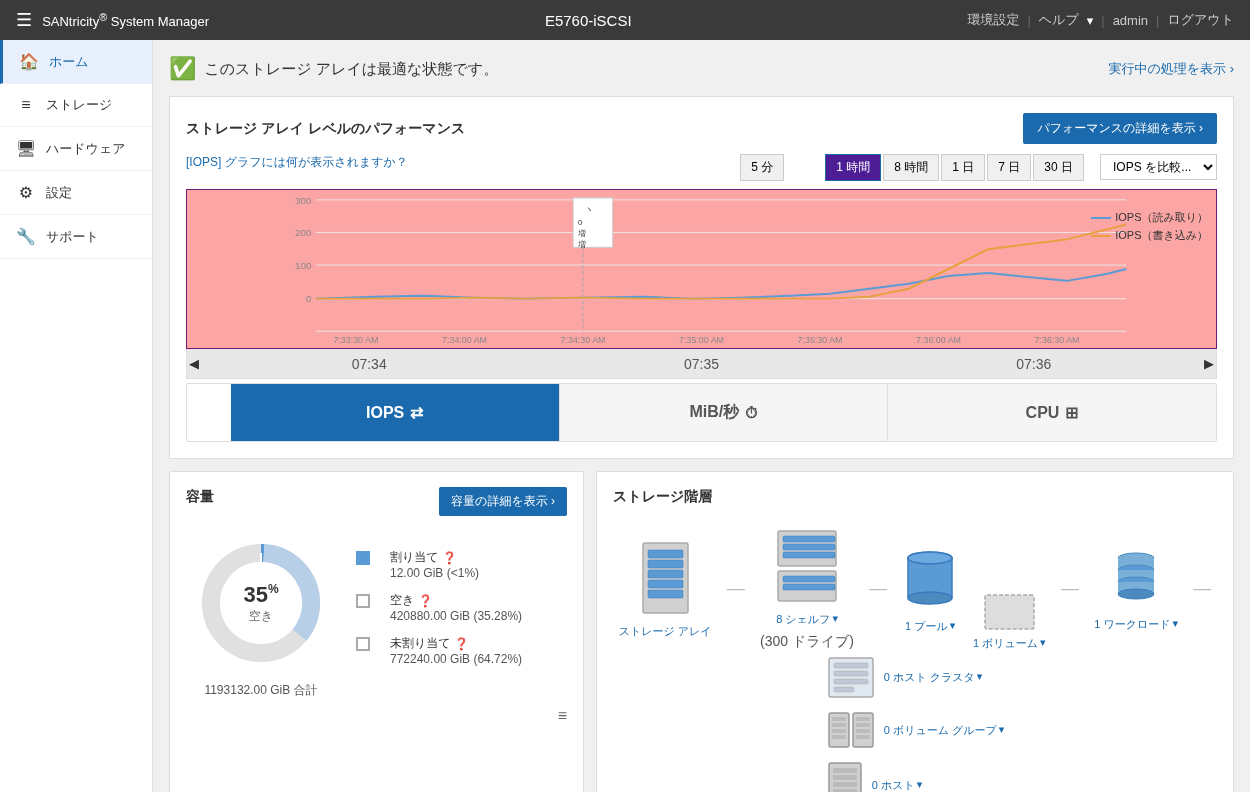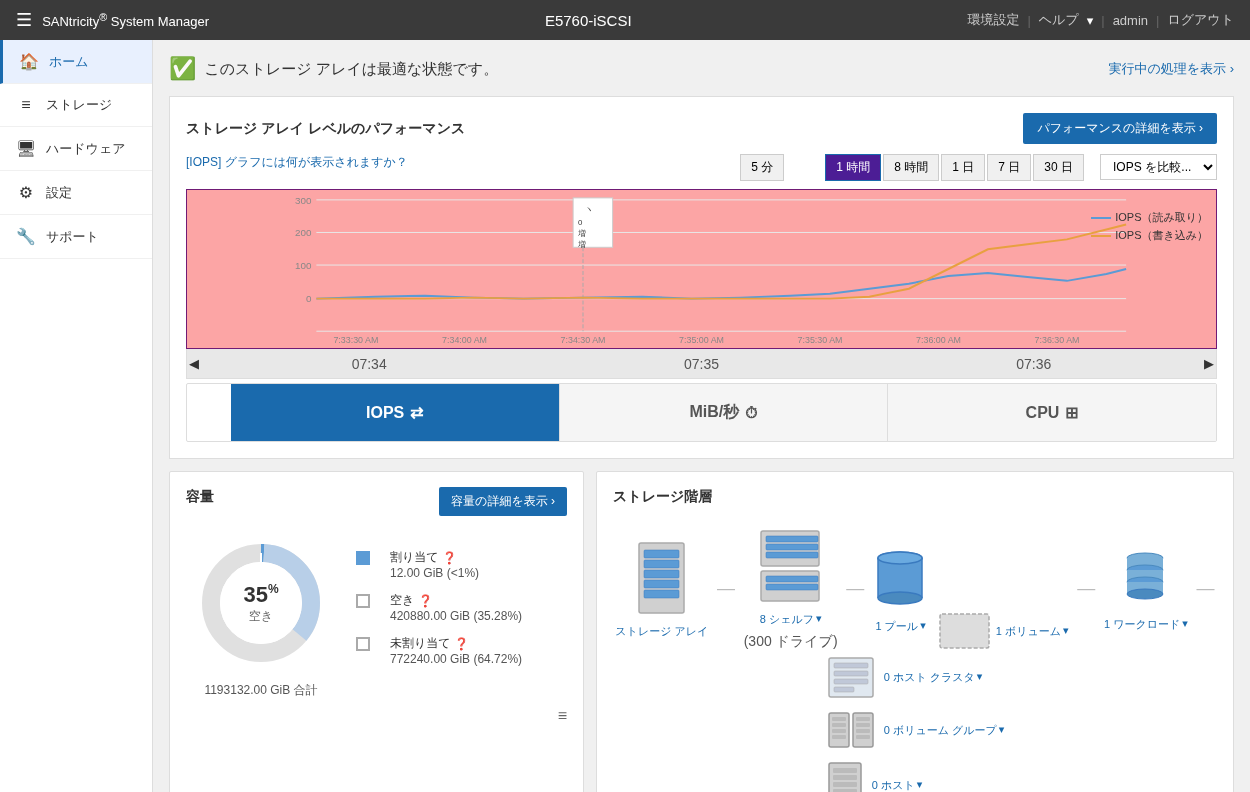--- a/index.html
+++ b/index.html
@@ -374,21 +374,21 @@
               <ellipse cx="27" cy="55" rx="22" ry="6" fill="#4a8abf" stroke="#3a7abf" stroke-width="1.5"></ellipse>
               <line x1="5" y1="15" x2="5" y2="55" stroke="#3a7abf" stroke-width="1.5"></line>
               <line x1="49" y1="15" x2="49" y2="55" stroke="#3a7abf" stroke-width="1.5"></line>
               <ellipse cx="27" cy="15" rx="22" ry="6" fill="#6aaae0" stroke="#3a7abf" stroke-width="1.5"></ellipse>
             </svg>
             <span class="node-label-blue">
               <span>1 プール</span> ▾
             </span>
           </div>
 
-          <div style="display:flex; flex-direction:row; align-items:center; align-self:flex-end; gap:4px; margin-top:10px;">
+          <div style="display:flex; flex-direction:column; align-items:center; align-self:flex-end; gap:4px; margin-top:10px;">
             <svg width="55" height="40" viewBox="0 0 55 40">
               <rect x="3" y="3" width="49" height="34" rx="2" fill="#ddd" stroke="#aaa" stroke-width="1.5" stroke-dasharray="4,2"></rect>
             </svg>
             <span class="node-label-blue">
               <span>1 ボリューム</span> ▾
             </span>
           </div>
 
           <span style="color:#bbb; font-size:18px; align-self:center;">—</span>
 

